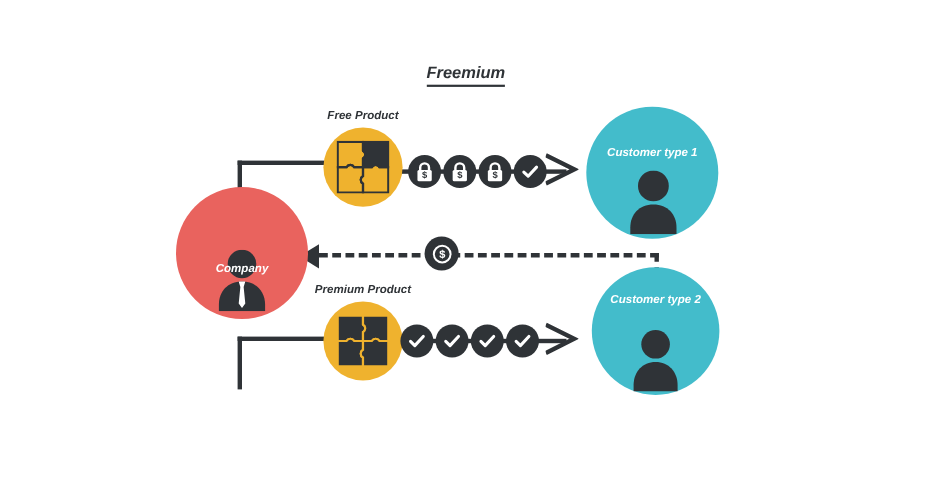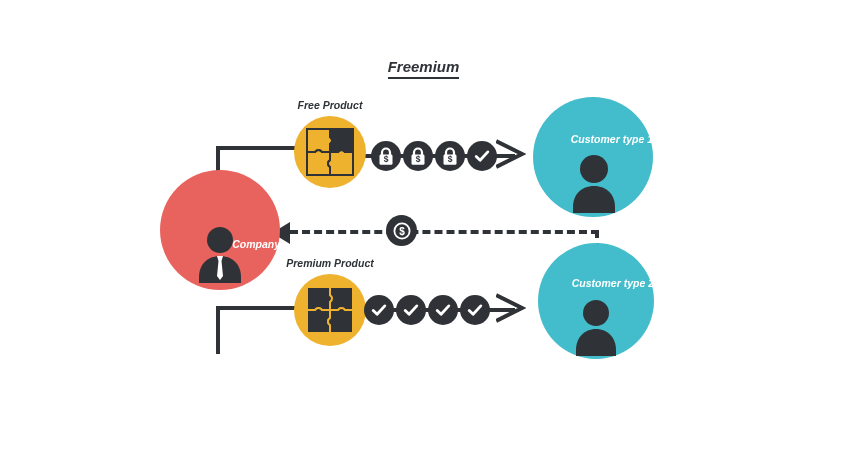--- a/index.html
+++ b/index.html
@@ -18,21 +18,21 @@
   }
   #title span{border-bottom:2px solid #2F3337;padding-bottom:2px;}
 
   
   .node-label{
     font-style:italic;font-weight:bold;font-size:10.5px;color:#2F3337;
     text-align:center;white-space:nowrap;
   }
   .in-circle-label{
     font-style:italic;font-weight:bold;font-size:10.5px;color:#ffffff;
-    text-align:right;white-space:nowrap;
+    text-align:center;white-space:nowrap;
   }
 
   
   .circle{border-radius:50%;}
   #company-circle{left:160px;top:170px;width:120px;height:120px;background:#E9635E;}
   #cust1-circle{left:533px;top:97px;width:120px;height:120px;background:#43BCCB;}
   #cust2-circle{left:538px;top:243px;width:116px;height:116px;background:#43BCCB;}
   #free-circle{left:294px;top:116px;width:72px;height:72px;background:#EFB22E;}
   #premium-circle{left:294px;top:274px;width:72px;height:72px;background:#EFB22E;}
 
@@ -93,21 +93,21 @@
 
   
   #free-puzzle{left:306px;top:128px;}
   #premium-puzzle{left:306px;top:286px;}
 
   
   #lbl-free{left:266px;top:99px;width:128px;}
   #lbl-premium{left:266px;top:257px;width:128px;}
   #lbl-company{left:160px;top:206px;width:120px;margin-top:32px;}
   #lbl-cust1{left:533px;top:133px;width:120px;}
-  #lbl-cust2{left:538px;top:277px;width:116px;}
+  #lbl-cust2{left:538px;top:266px;width:116px;}
 </style>
 </head>
 <body>
 
 <div id="stage">
 
   <div class="abs" id="title">
     <span>Freemium</span>
   </div>
 

